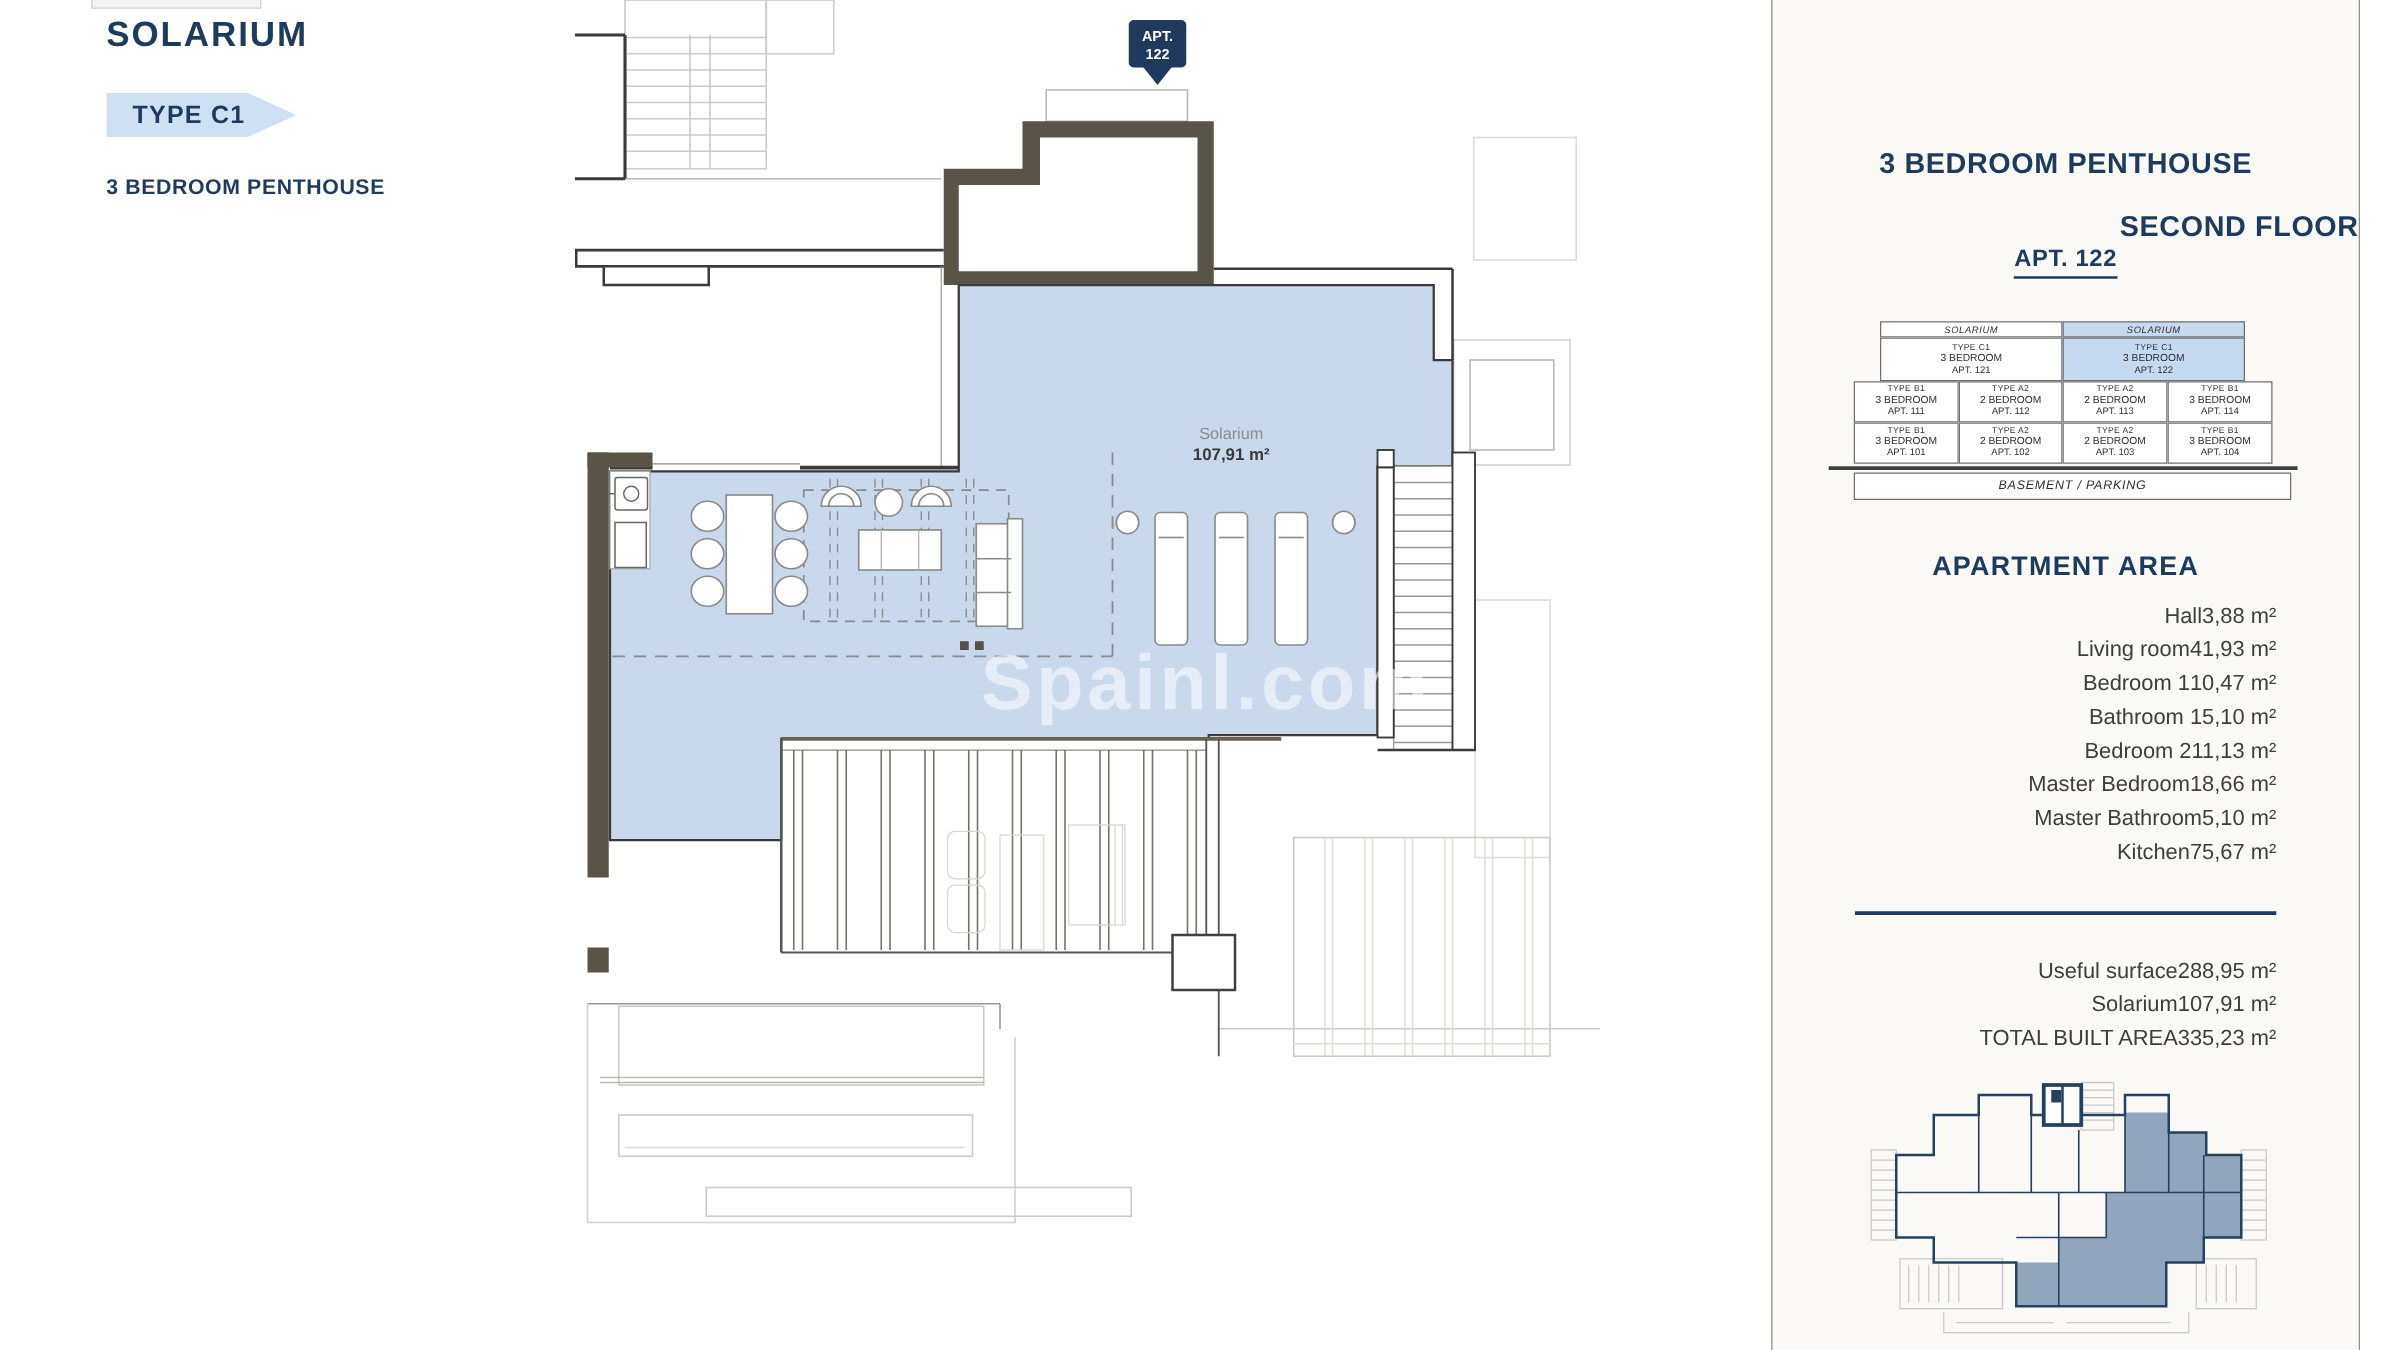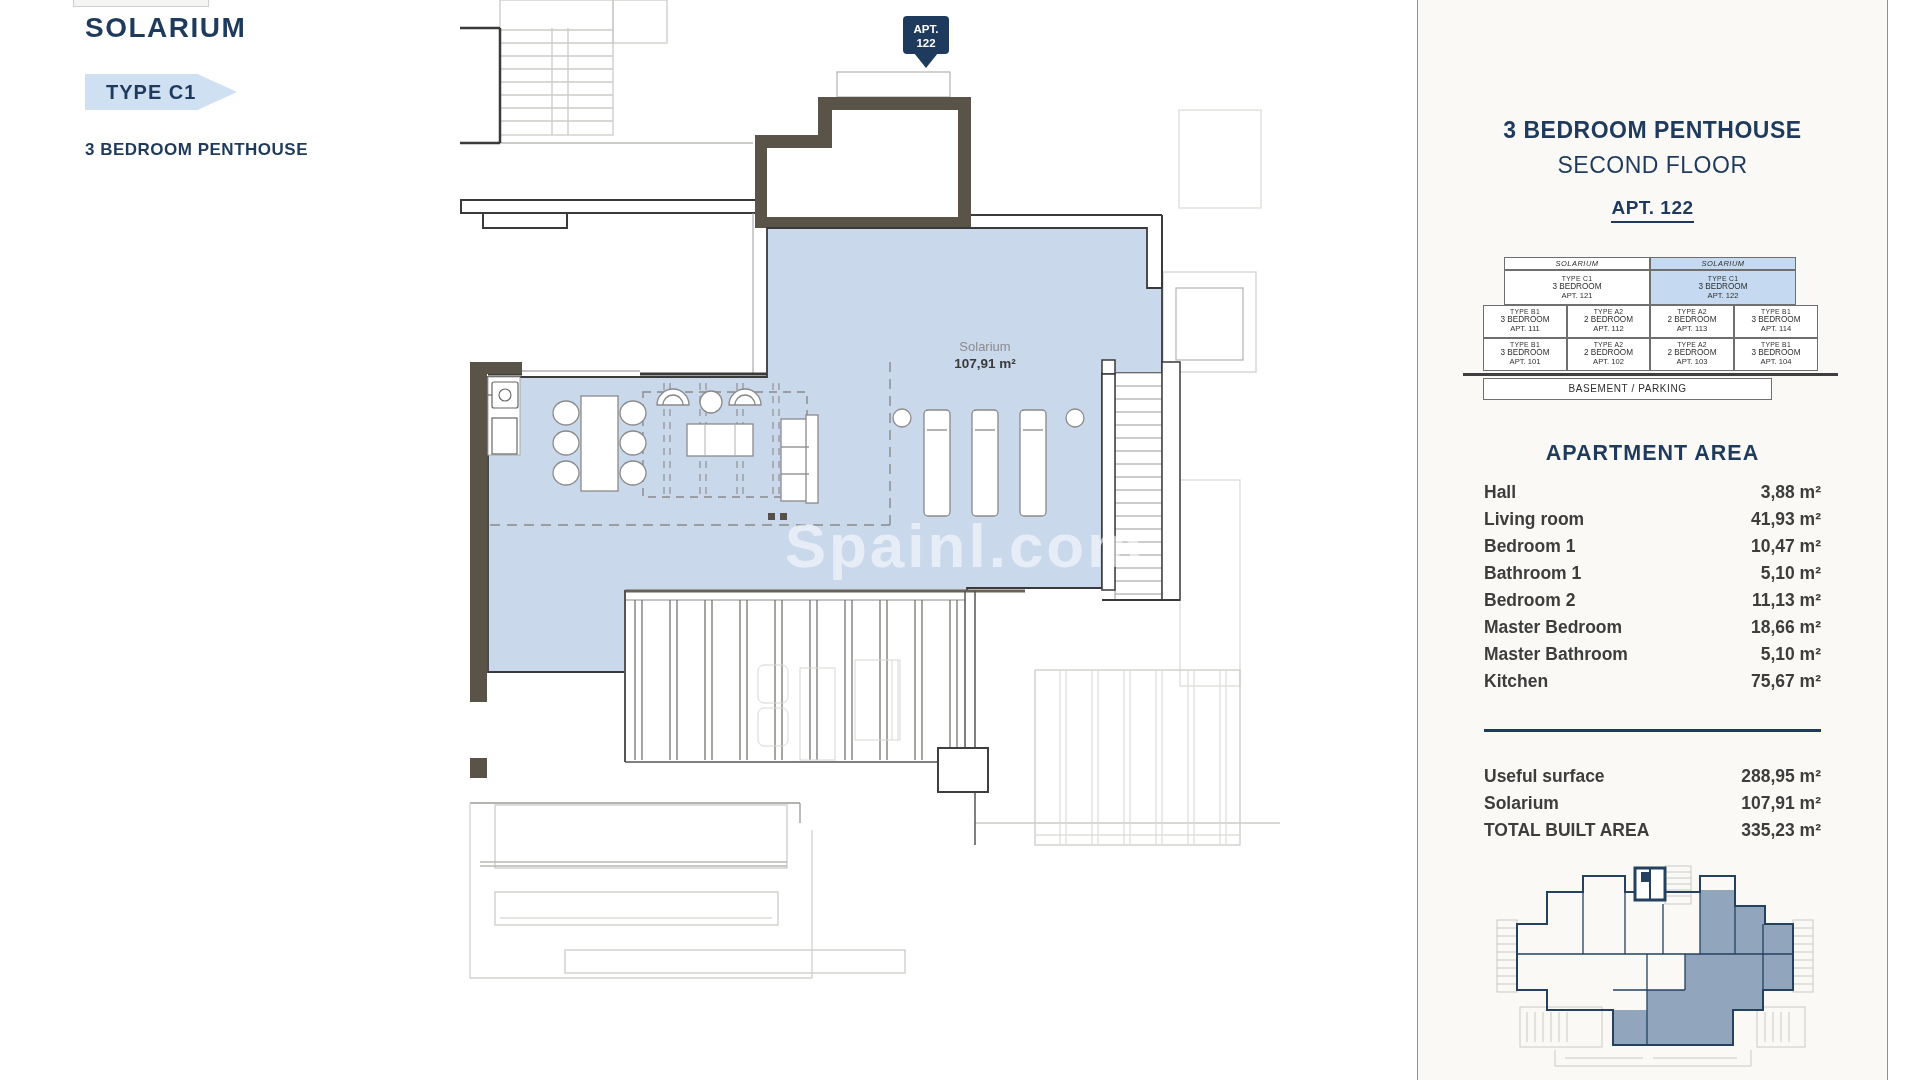--- a/index.html
+++ b/index.html
@@ -15,43 +15,43 @@
               line-height:36px;padding-left:21px;font-size:20px;font-weight:bold;color:#1e3a5c;letter-spacing:1px;box-sizing:border-box;}
   .h-sub{left:85px;top:140px;font-size:17px;font-weight:bold;letter-spacing:.5px;color:#1e3a5c;}
 
   
   .plan-svg{left:440px;top:0;width:850px;height:1080px;}
 
   
   .panel{left:1417px;top:0;width:471px;height:1080px;background:#faf9f6;
          border-left:1px solid #8f8f8b;border-right:1px solid #8f8f8b;box-sizing:border-box;}
   .p-title1{left:0;top:117px;width:100%;text-align:center;font-size:23px;font-weight:bold;letter-spacing:.5px;color:#1e3a5c;}
-  .p-title2{left:0;top:152px;width:100%;text-align:center;font-size:23px;font-weight:normal;letter-spacing:.5px;color:#1e3a5c;}
+  .p-title2{left:0;top:168px;width:100%;text-align:right;font-size:23px;font-weight:bold;letter-spacing:.5px;color:#1e3a5c;}
   .p-apt{left:0;top:197px;width:100%;text-align:center;}
   .p-apt span{display:inline-block;font-size:19px;font-weight:bold;color:#1e3a5c;border-bottom:2px solid #1e3a5c;padding-bottom:2px;letter-spacing:.5px;}
 
   
   .stack{left:65px;top:257px;width:335px;height:145px;font-family:"Liberation Sans",sans-serif;}
   .scell{position:absolute;border:1px solid #6f6f6f;background:#fff;box-sizing:border-box;
          text-align:center;color:#2e2e2e;overflow:hidden;}
   .scell.hl{background:#c5daf0;}
   .sol{font-size:7.5px;font-style:italic;letter-spacing:.5px;line-height:12px;}
   .c3{padding-top:2px;}
   .c3 .l1{font-size:6.8px;letter-spacing:.3px;}
   .c3 .l2{font-size:8.2px;}
   .c3 .l3{font-size:7.6px;}
   .pent .l1{margin-top:2px;}
   .thickline{position:absolute;left:-20px;top:116px;width:375px;height:3px;background:#3f3f3f;}
-  .basement{position:absolute;left:0;top:121px;width:289px;height:22px;border:1px solid #6f6f6f;background:#fff;
-            box-sizing:border-box;text-align:center;font-size:10px;line-height:20px;color:#2e2e2e;letter-spacing:.6px;}
+  .basement{position:absolute;left:0;top:121px;width:350px;height:22px;border:1px solid #6f6f6f;background:#fff;
+            box-sizing:border-box;text-align:center;font-size:10px;font-style:italic;line-height:20px;color:#2e2e2e;letter-spacing:.6px;}
 
   .p-area-title{left:0;top:441px;width:100%;text-align:center;font-size:21.5px;font-weight:bold;letter-spacing:1px;color:#1e3a5c;}
   .alist{left:66px;top:479px;width:337px;}
   .tlist{left:66px;top:747px;width:337px;margin-top:16px;}
-  .arow{display:flex;justify-content:space-between;height:27px;line-height:27px;font-size:17.5px;color:#3d3d3d;font-weight:bold;}
+  .arow{display:flex;justify-content:flex-end;height:27px;line-height:27px;font-size:17.5px;color:#3d3d3d;}
   .arow .lab{white-space:nowrap;}
   .arow .val{white-space:nowrap;}
   .navy-rule{left:66px;top:729px;width:337px;height:3px;background:#1e3a5c;}
   .keyplan{left:1495px;top:862px;width:320px;height:215px;}
 </style>
 </head>
 <body>
 
 <div class="canvas">
 

